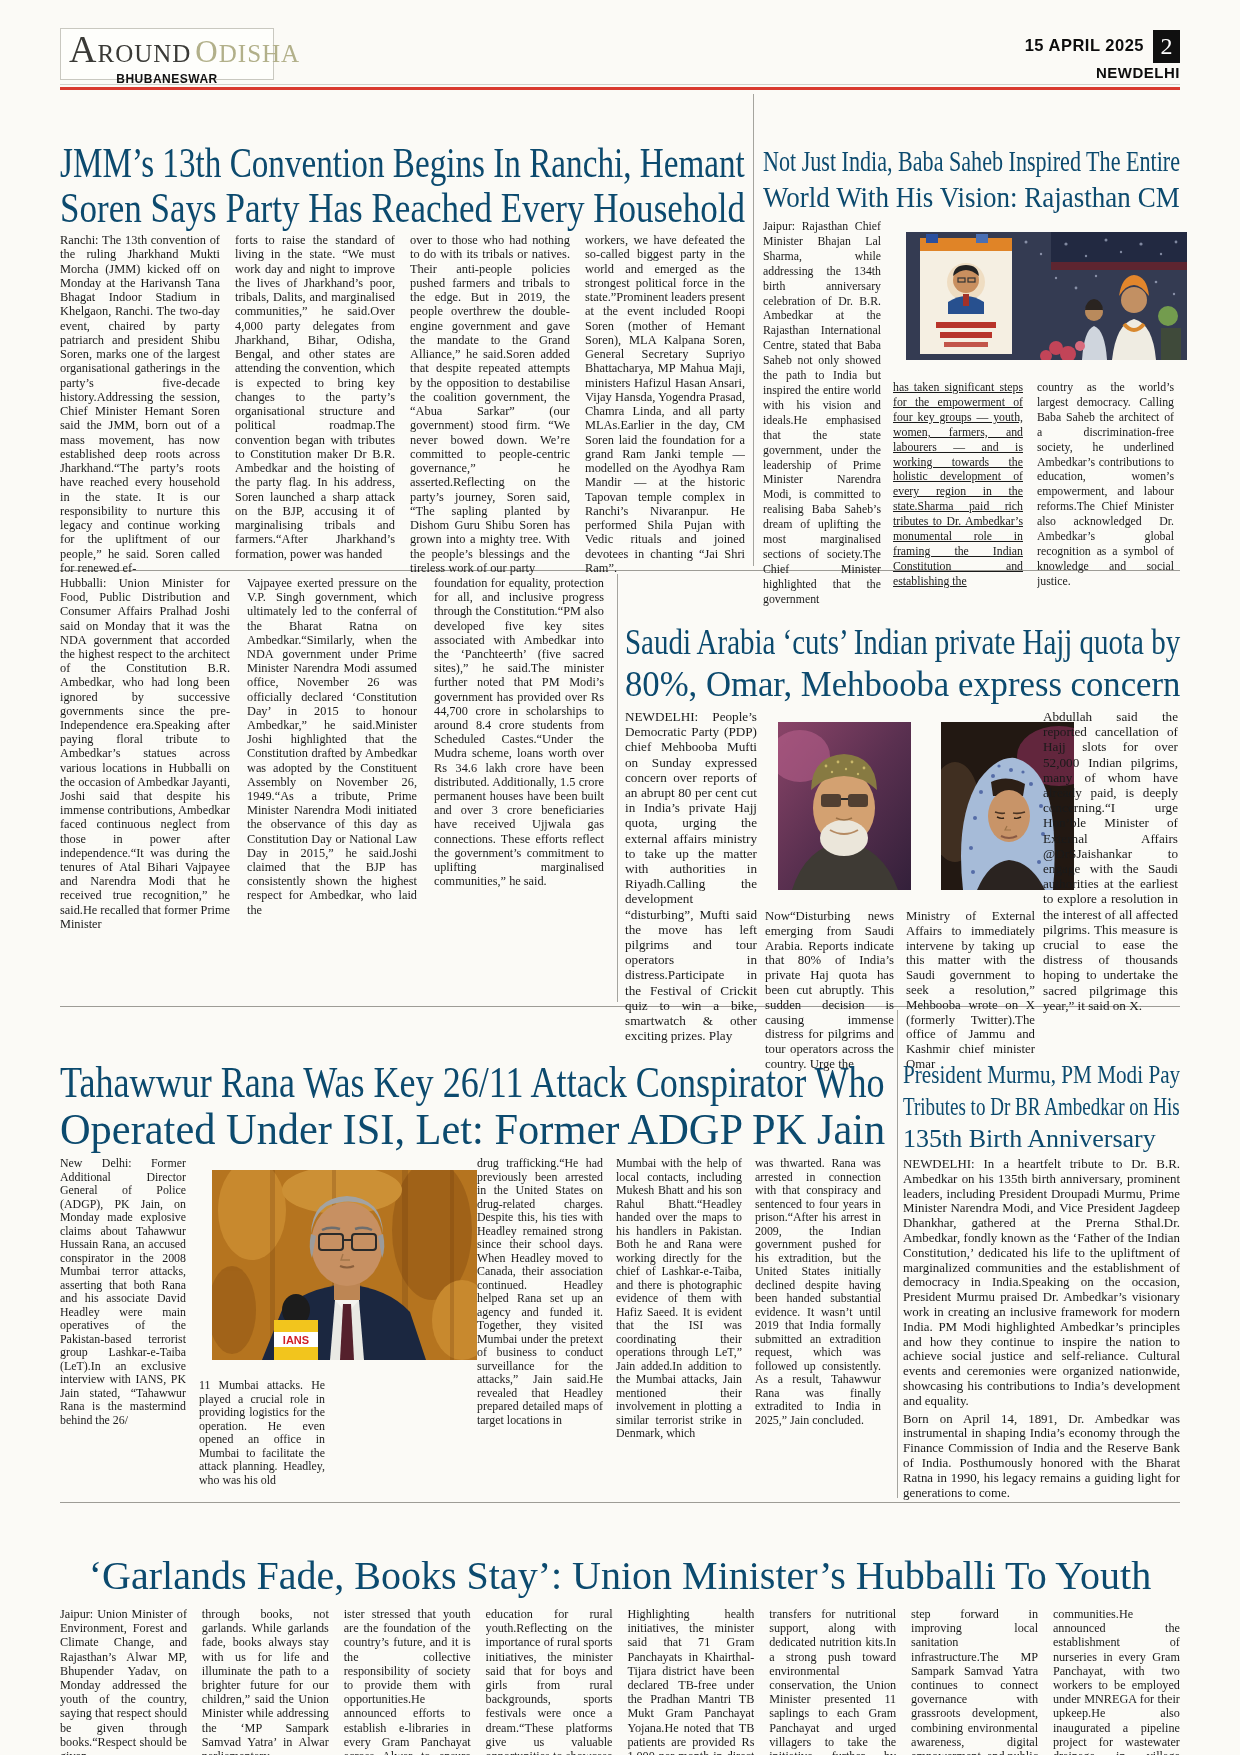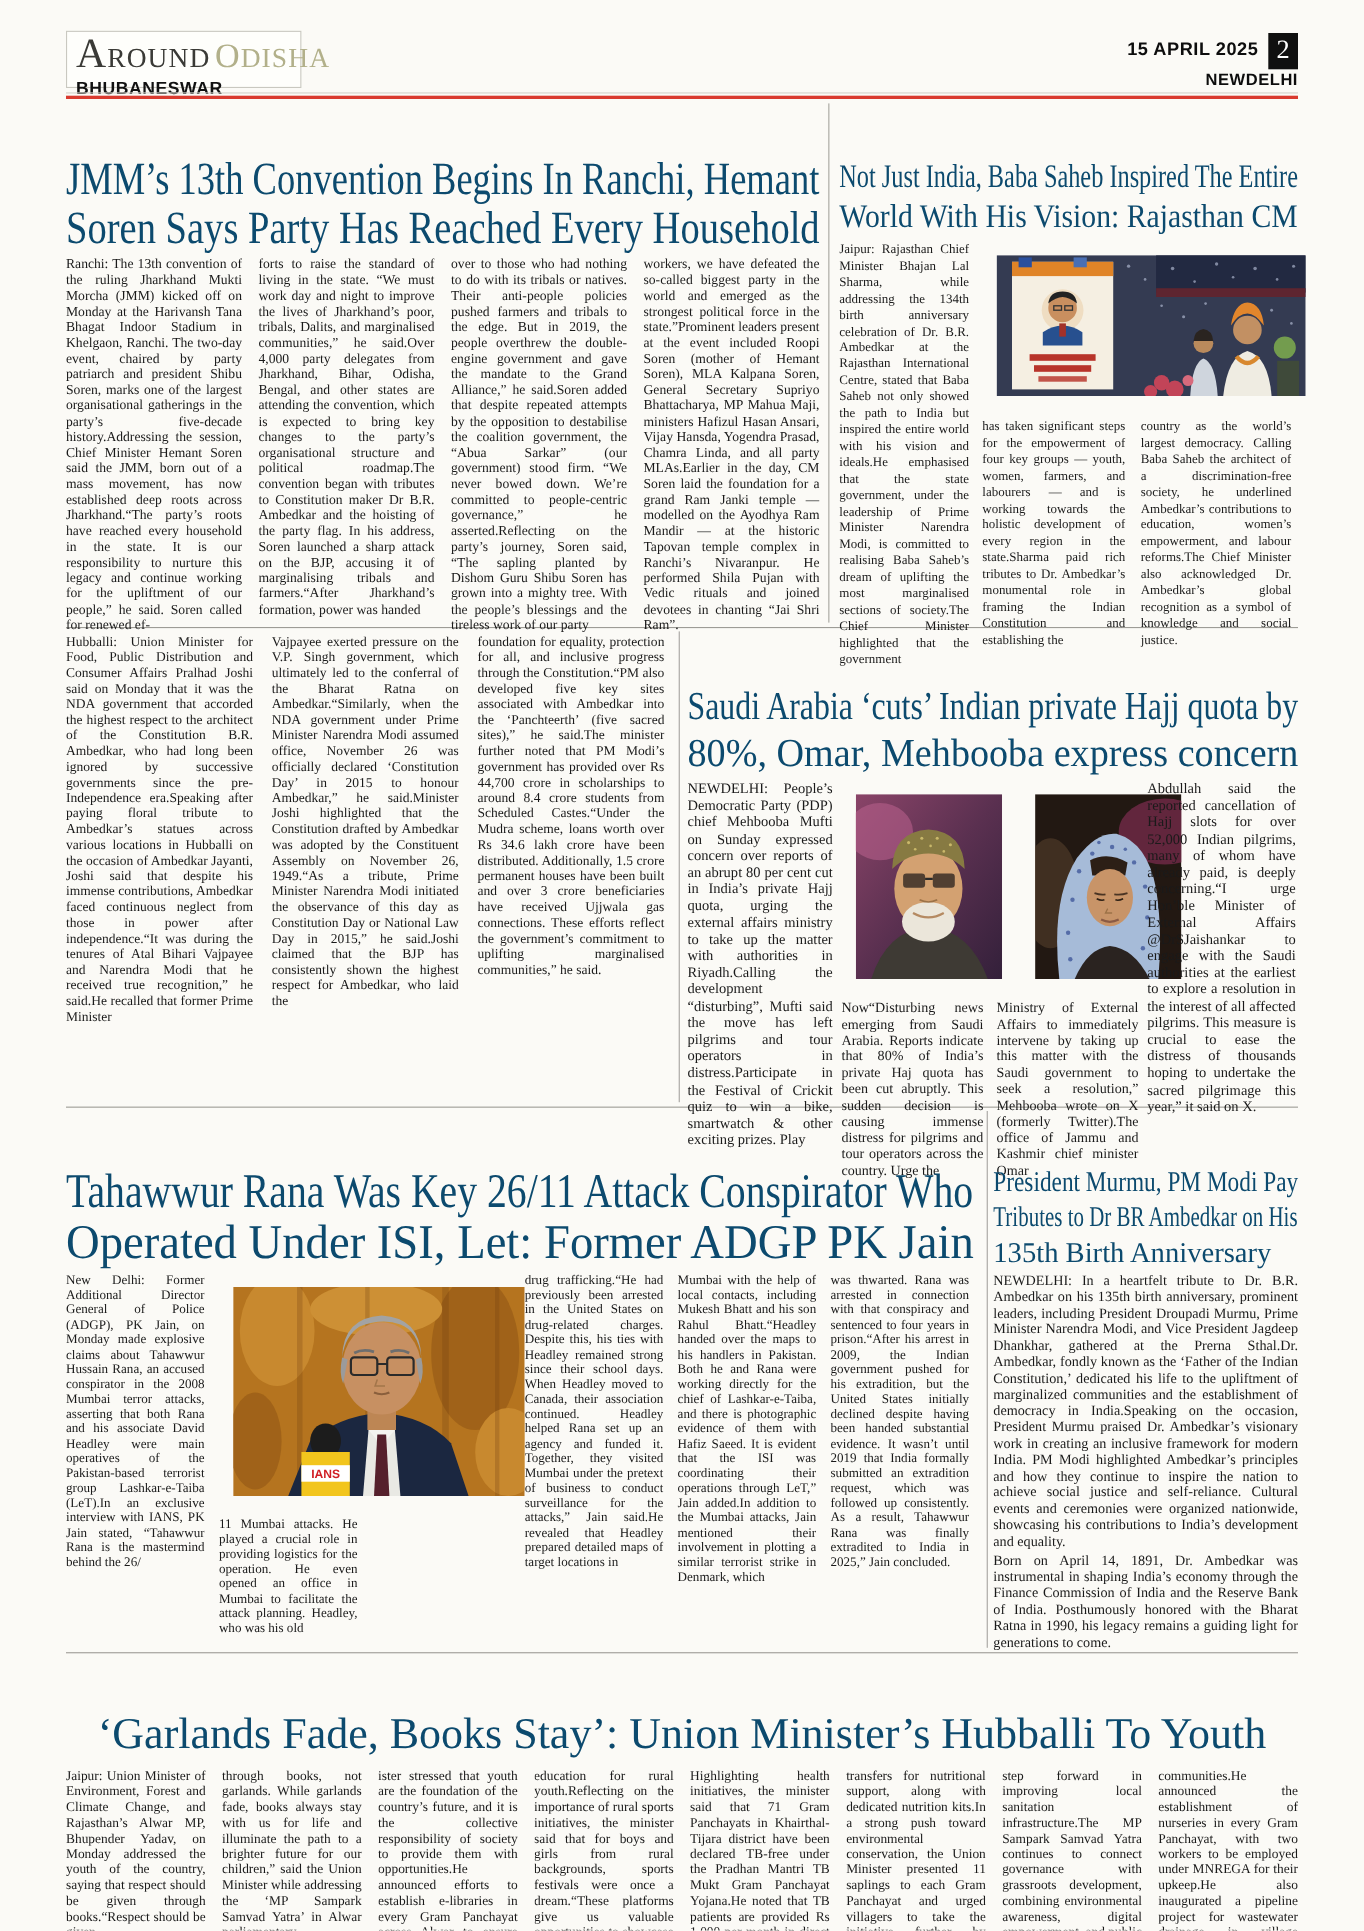--- a/index.html
+++ b/index.html
@@ -10,21 +10,21 @@
   
   .masthead{position:absolute;left:60px;right:60px;top:26px;height:58px;}
   .logo-box{position:absolute;left:0;top:2px;width:214px;height:52px;
             border:1px solid #c9c8c0;background:#fefefb;box-sizing:border-box;padding:2px 8px 0 8px;}
   .logo-line{white-space:nowrap;line-height:36px;}
   .logo-main{font-size:25px;letter-spacing:1px;color:#3a3a36;text-transform:uppercase;display:inline-block;}
   .logo-main::first-letter{font-size:38px;}
   .logo-accent{font-size:25px;letter-spacing:1px;color:#b2b08a;text-transform:uppercase;display:inline-block;}
   .logo-accent::first-letter{font-size:31px;}
   .logo-city{font-family:"Liberation Sans","DejaVu Sans",sans-serif;font-weight:bold;
-             font-size:16px;text-align:left;letter-spacing:.5px;color:#111;margin-top:-3px;}
+             font-size:12px;text-align:center;letter-spacing:.5px;color:#111;margin-top:-3px;}
   .date-block{position:absolute;right:0;top:4px;text-align:right;
               font-family:"Liberation Sans","DejaVu Sans",sans-serif;}
   .date-row{display:flex;align-items:flex-start;justify-content:flex-end;}
   .date-text{font-weight:bold;font-size:16.5px;letter-spacing:.5px;line-height:30px;color:#0d0d0d;}
   .page-num{display:inline-block;width:27px;height:33px;background:#101010;color:#fff;
             font-family:"Liberation Serif",serif;font-size:24px;line-height:33px;text-align:center;margin-left:9px;}
   .day-text{font-weight:bold;font-size:15px;letter-spacing:.5px;color:#0d0d0d;margin-top:1px;}
 
   
   .hrule{position:absolute;left:60px;right:60px;height:1px;background:#9d9c96;}
@@ -43,21 +43,21 @@
 
   .a-jmm .hl{font-size:42px;line-height:45px;height:92px;}
   .a-jmm .col{width:160px;font-size:12.4px;line-height:14.25px;height:380px;}
   .a-jmm .col + .col{margin-left:15px;}
 
   .a-baba .hl{font-size:30px;line-height:36px;height:76px;}
   .a-baba .col1{width:118px;font-size:11.8px;line-height:14.9px;height:392px;}
   .a-baba .rightgrp{margin-left:12px;width:281px;}
   .a-baba figure{margin:0 0 7px 0;}
   .a-baba .caps{display:flex;}
-  .a-baba .c2{width:130px;font-size:11.8px;line-height:14.9px;height:256px;}
+  .a-baba .c2{width:130px;font-size:11.8px;line-height:14.9px;height:256px;text-decoration:underline;}
   .a-baba .c3{width:137px;margin-left:14px;font-size:11.8px;line-height:14.9px;height:256px;}
 
   .a-respect .hl{font-size:33px;line-height:40px;height:46px;}
   .a-respect .col{width:170px;font-size:12.3px;line-height:14.2px;height:380px;}
   .a-respect .col + .col{margin-left:17px;}
 
   .a-saudi .hl{font-size:36px;line-height:42px;height:88px;}
   .a-saudi .col1{width:132px;font-size:13.2px;line-height:15.2px;height:340px;}
   .a-saudi .midgrp{margin-left:8px;width:270px;}
   .a-saudi .photorow{display:flex;margin-bottom:6px;}

